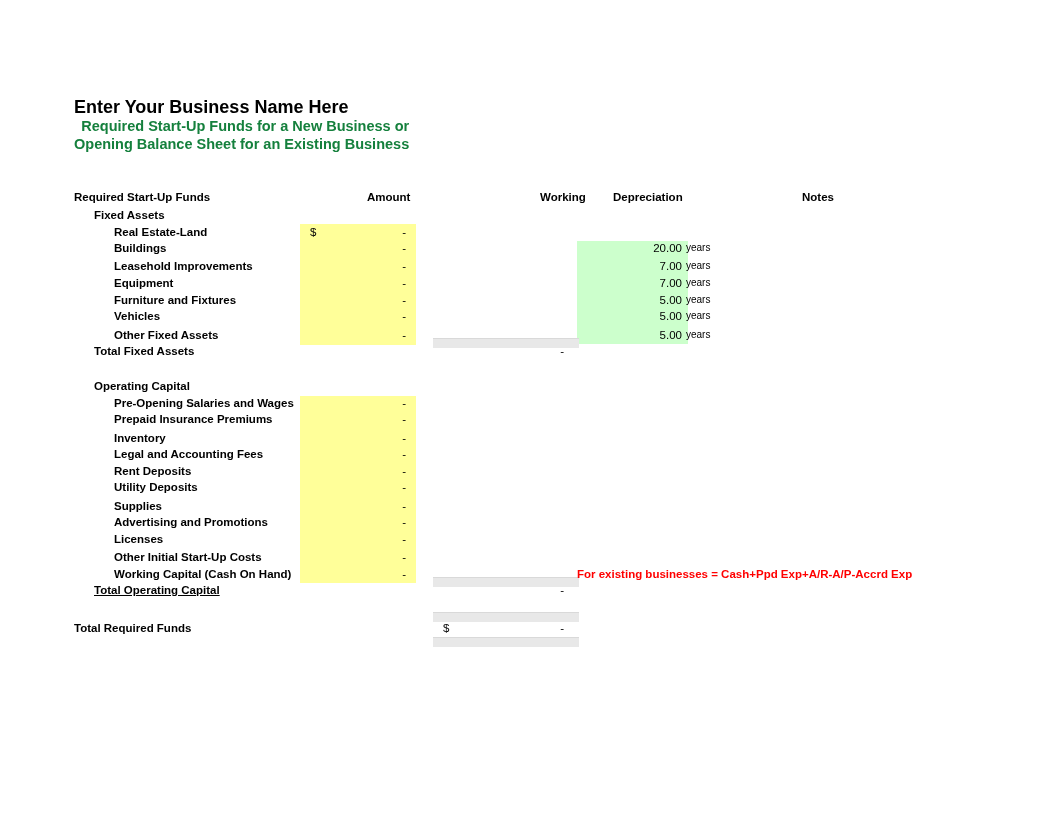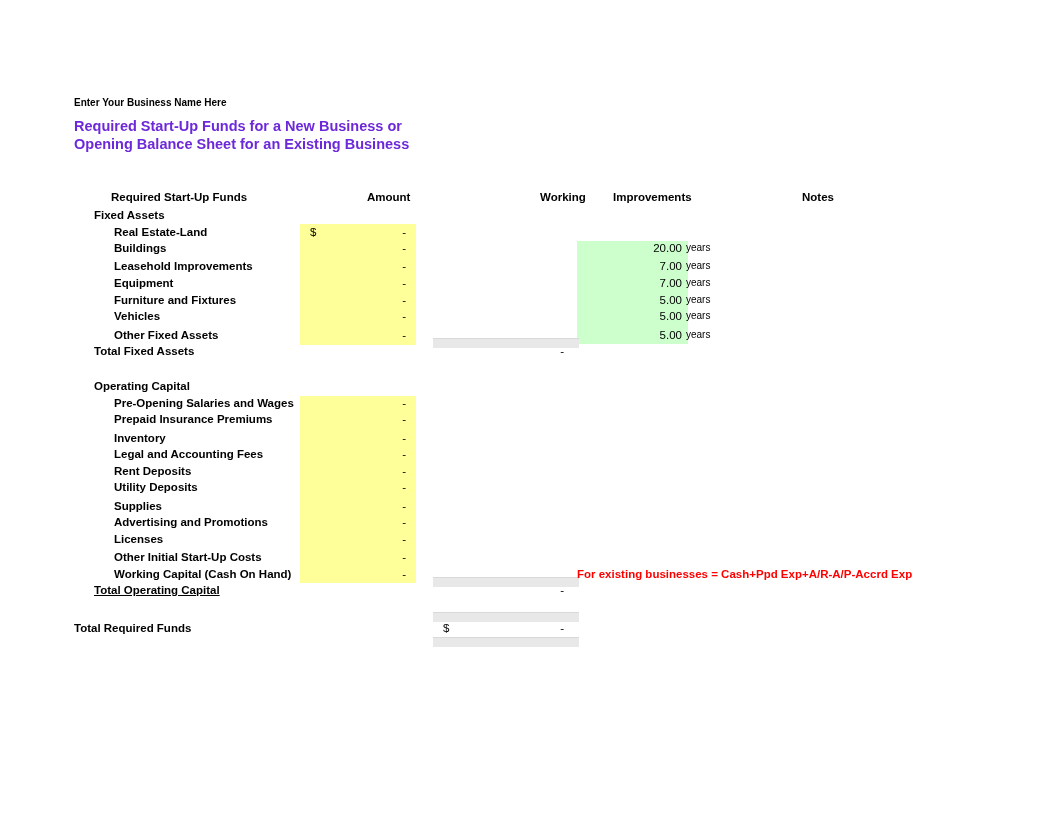--- a/index.html
+++ b/index.html
@@ -17,31 +17,32 @@
     color: #000000;
     overflow: hidden;
   }
 
   
   .abs { position: absolute; }
 
   
   #business-name {
     left: 74px; top: 97px;
-    font-size: 10px;
+    font-size: 18px;
     font-weight: bold;
     white-space: nowrap;
   }
   #doc-subtitle {
     left: 74px; top: 118px;
     font-size: 14.5px;
     font-weight: bold;
-    color: #6d28d9;
+    color: #15803d;
     line-height: 17.5px;
     white-space: nowrap;
+    text-align: right;
   }
 
   
   .fill-yellow { background: #ffff99; }
   .fill-green  { background: #ccffcc; }
 
   #fill-amount-fixed   { left: 300px; top: 224px;  width: 116px; height: 121px; }
   #fill-amount-opcap   { left: 300px; top: 396px;  width: 116px; height: 187px; }
   #fill-dep-green      { left: 577px; top: 241px;  width: 111px; height: 103px; }
 
@@ -54,21 +55,21 @@
   #total-cell-opcap  { left: 433px; top: 577px; width: 146px; height: 9px; }
   #total-cell-funds  { left: 433px; top: 612px; width: 146px; height: 9px; }
   #total-cell-funds2 { left: 433px; top: 637px; width: 146px; height: 9px; }
 
   
   .col-head {
     font-weight: bold;
     font-size: 11.5px;
     white-space: nowrap;
   }
-  #head-rows   { left: 74px;  top: 191px; margin-left: 37px; }
+  #head-rows   { left: 74px;  top: 191px; }
   #head-amount { left: 367px; top: 191px; }
   #head-totals { left: 540px; top: 191px; }
   #head-dep    { left: 613px; top: 191px; }
   #head-notes  { left: 802px; top: 191px; }
 
   
   .lbl {
     font-weight: bold;
     font-size: 11.5px;
     white-space: nowrap;
@@ -133,21 +134,21 @@
 <div class="abs" id="business-name">Enter Your Business Name Here</div>
 
 <div class="abs" id="doc-subtitle">
   <div>Required Start-Up Funds for a New Business or</div>
   <div>Opening Balance Sheet for an Existing Business</div>
 </div>
 
 <div class="abs col-head" id="head-rows">Required Start-Up Funds</div>
 <div class="abs col-head" id="head-amount">Amount</div>
 <div class="abs col-head" id="head-totals">Working</div>
-<div class="abs col-head" id="head-dep">Improvements</div>
+<div class="abs col-head" id="head-dep">Depreciation</div>
 <div class="abs col-head" id="head-notes">Notes</div>
 
 <div id="rows-layer">
     <div class="abs lbl group" style="top: 209px;">Fixed Assets</div>
     <div class="abs lbl item" style="top: 226px;">Real Estate-Land</div>
     <div class="dollar" style="top: 226px;">$</div>
     <div class="abs amt col-amount" style="top: 226px;">-</div>
     <div class="abs lbl item" style="top: 242px;">Buildings</div>
     <div class="abs amt col-amount" style="top: 242px;">-</div>
     <div class="abs dep-num" style="top: 242px;">20.00</div>

